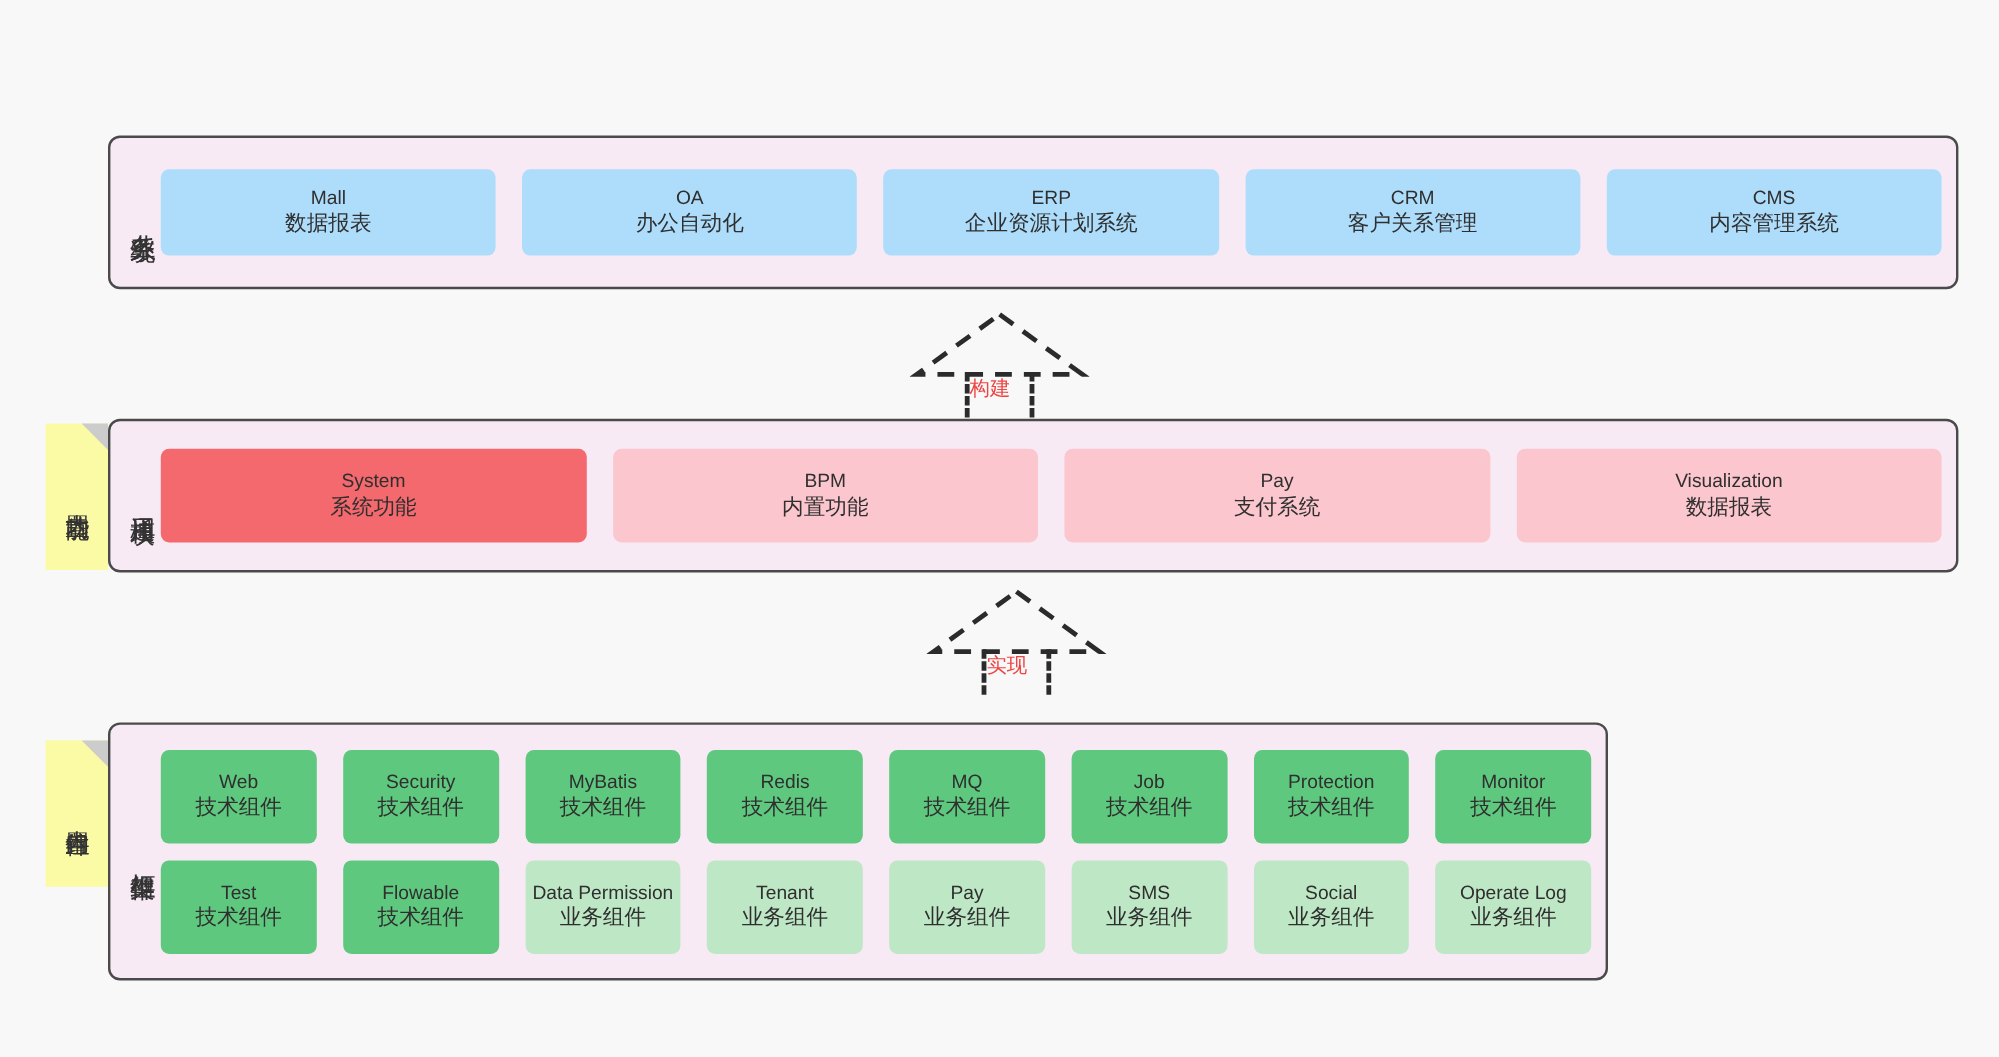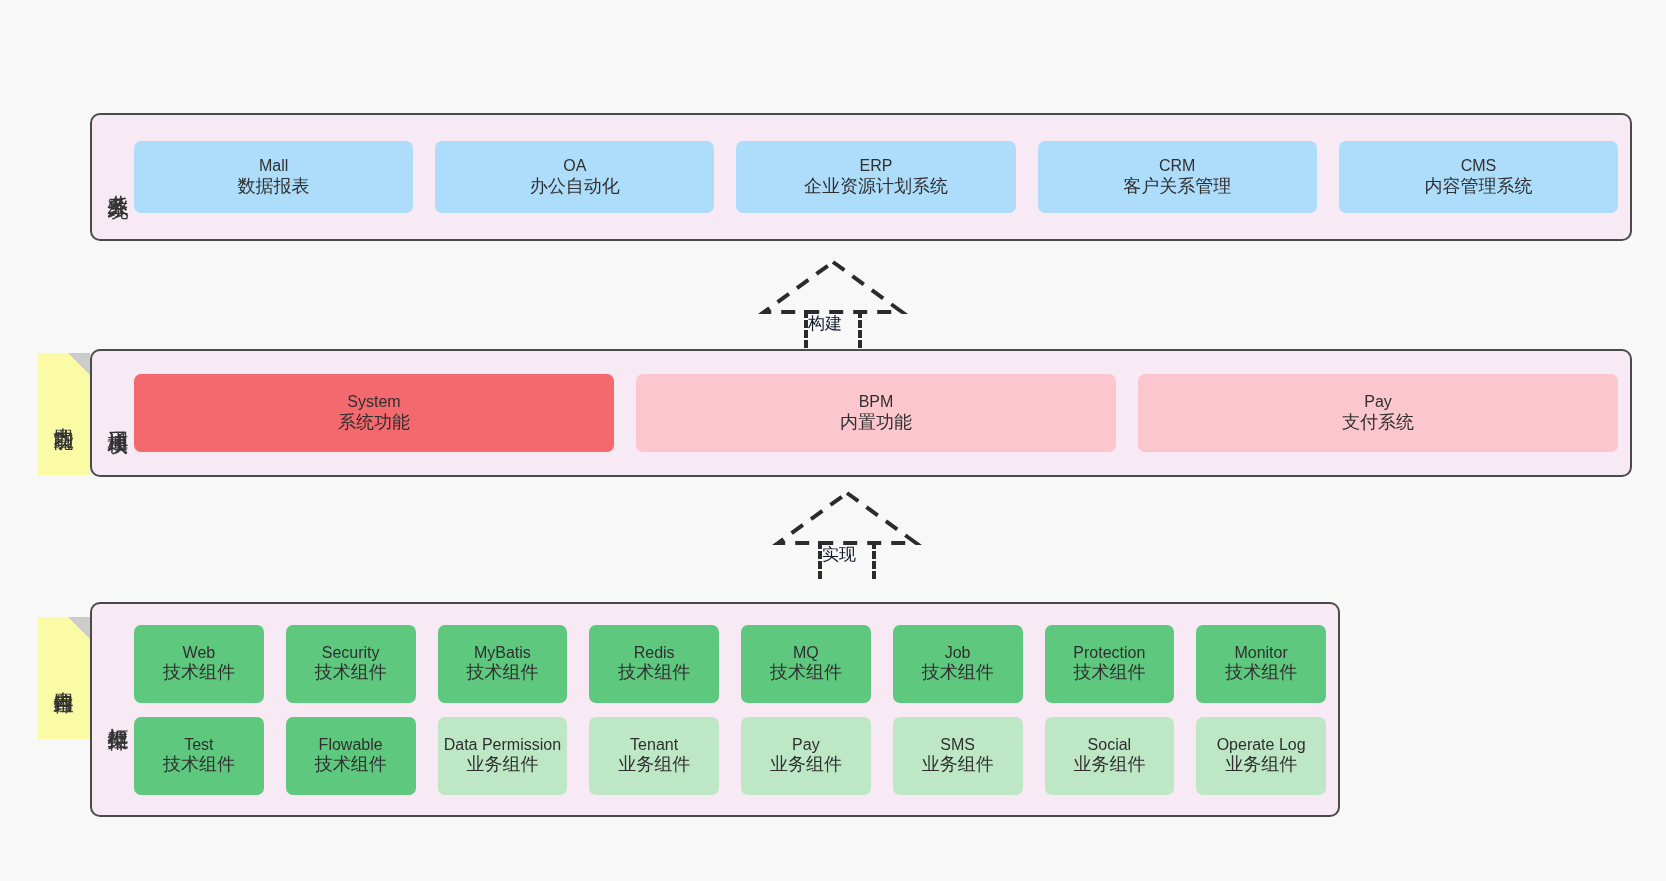--- a/index.html
+++ b/index.html
@@ -130,21 +130,21 @@
   }
   .uml-arrow .stem {
     position: absolute;
     box-sizing: border-box;
     border-left: 4px dashed #2B2B2B;
     border-right: 4px dashed #2B2B2B;
   }
   .uml-arrow .label {
     position: absolute;
     font-size: 17px;
-    color: #0f172a;
+    color: #ef4444;
     white-space: nowrap;
     background: transparent;
   }
 
   #arrow-build   { left: 758px; top: 256px; width: 150px; height: 92px; }
   #arrow-realize { left: 772px; top: 487px; width: 150px; height: 92px; }
 </style>
 </head>
 <body>
 
@@ -198,20 +198,24 @@
         <span class="t2">系统功能</span>
       </div>
       <div class="card pink">
         <span class="t1">BPM</span>
         <span class="t2">内置功能</span>
       </div>
       <div class="card pink">
         <span class="t1">Pay</span>
         <span class="t2">支付系统</span>
       </div>
+      <div class="card pink">
+        <span class="t1">Visualization</span>
+        <span class="t2">数据报表</span>
+      </div>
     </div>
   </div>
 </div>
 
 <div class="uml-arrow" id="arrow-realize">
   <svg class="tri" width="150" height="60" viewBox="0 0 150 60">
     <path d="M75 6 L144 56 L6 56 Z" fill="none" stroke="#2B2B2B" stroke-width="4" stroke-dasharray="14 10" stroke-linejoin="miter"></path>
   </svg>
   <div class="stem" style="left:46px; top:54px; width:58px; height:38px;"></div>
   <div class="label" style="left:50px; top:56px;">实现</div>

